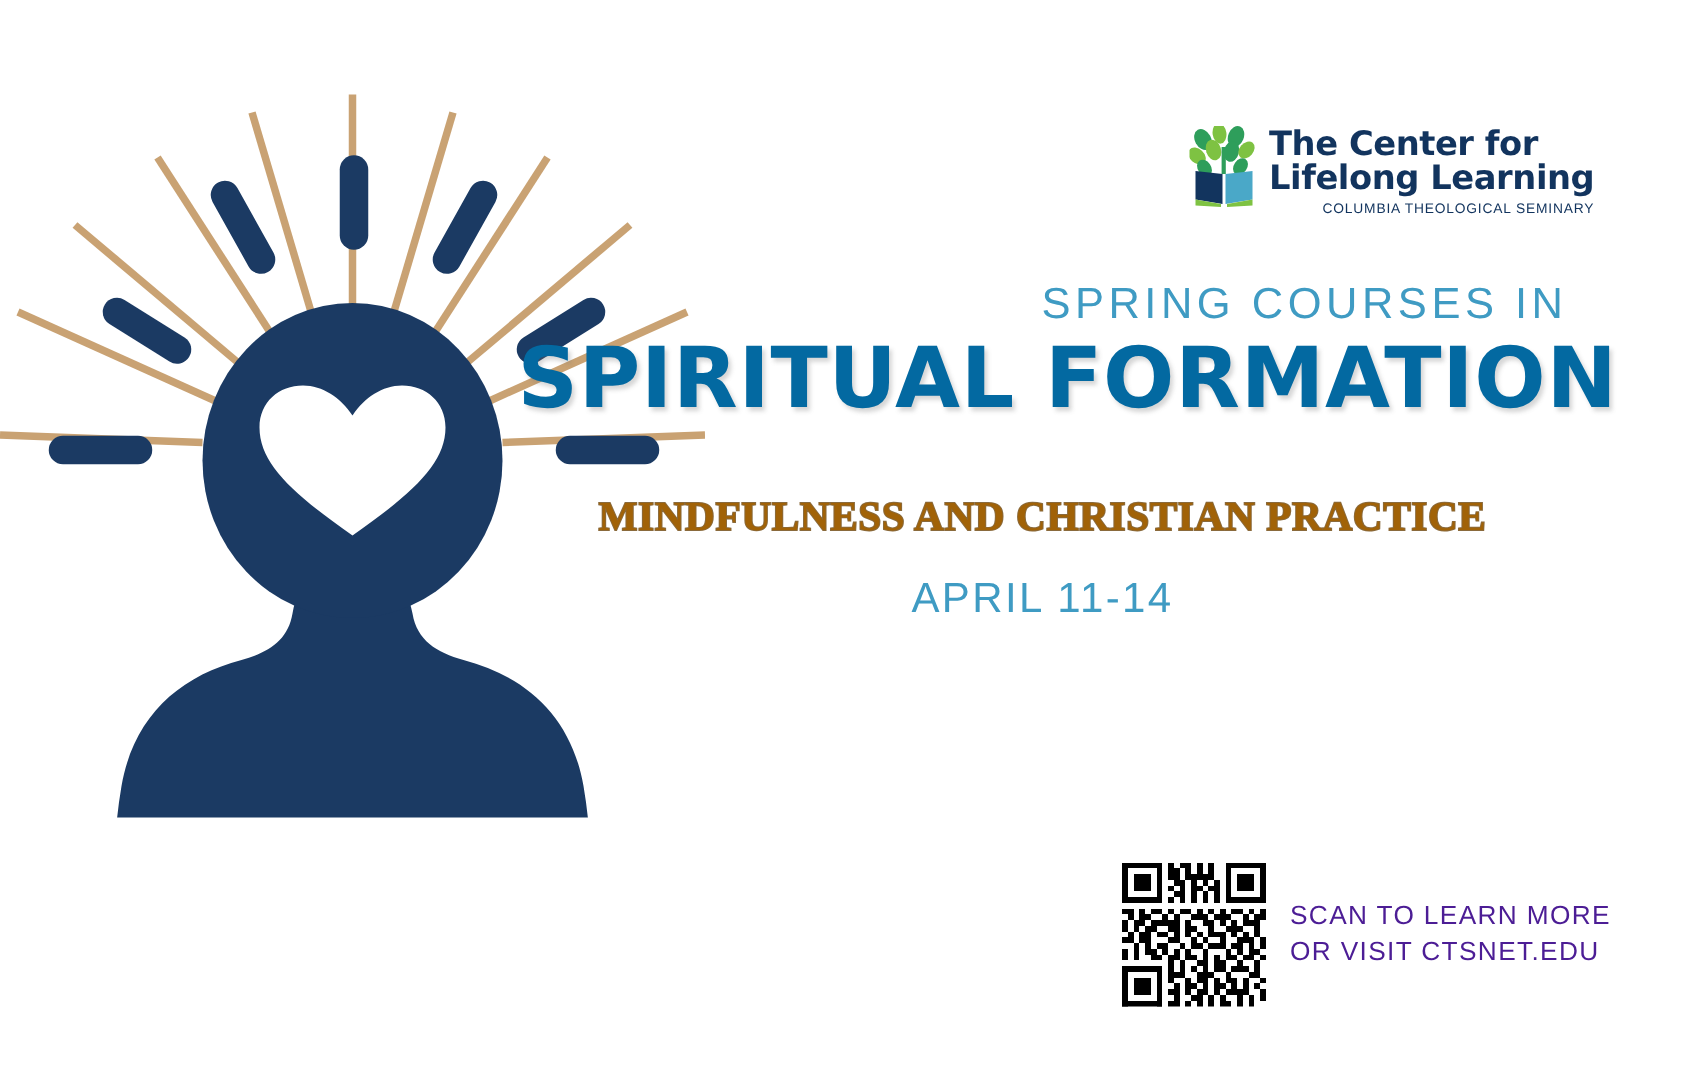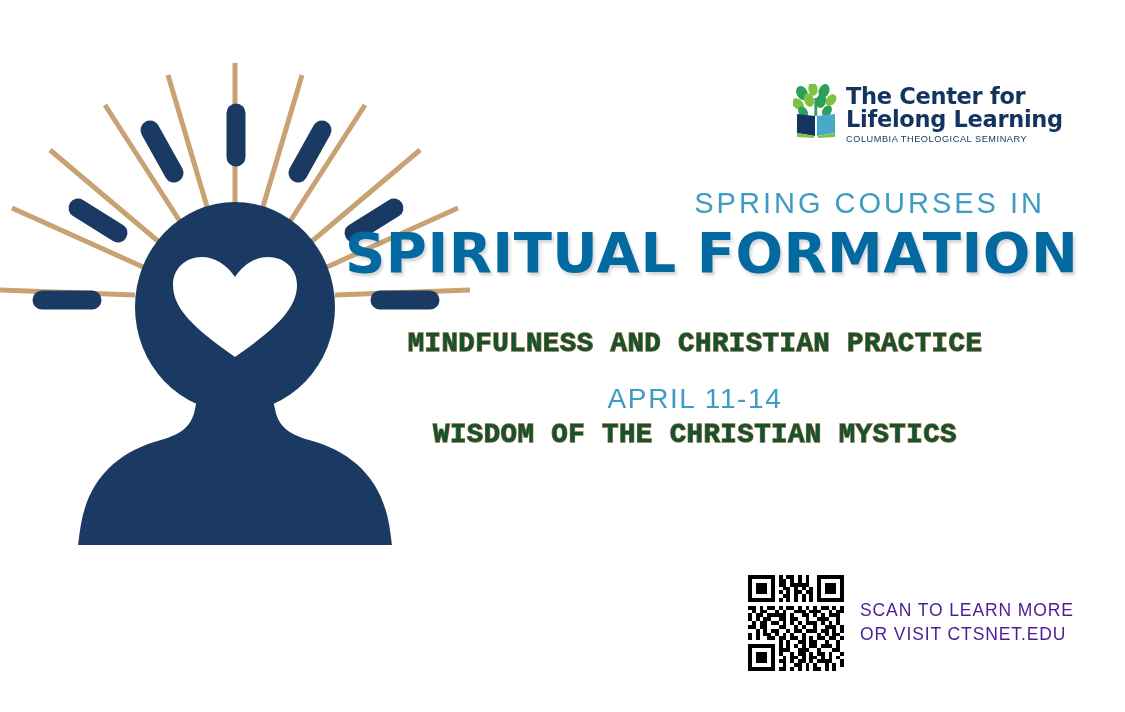--- a/index.html
+++ b/index.html
@@ -40,20 +40,21 @@
     letter-spacing:-0.3px;
     white-space:nowrap;
   }
   .logo-sub{
     font-family:"Liberation Sans", sans-serif;
     font-size:9.2px;
     color:#12345e;
     letter-spacing:0.55px;
     margin-top:3px;
     white-space:nowrap;
+    text-align:right;
   }
 
   
   .illus{
     position:absolute;
     left:0px; top:45px;
     width:470px; height:500px;
   }
   .illus svg{display:block;}
 
@@ -99,25 +100,25 @@
   .course-date{
     font-family:"Liberation Sans", sans-serif;
     font-size:28px;
     letter-spacing:1.6px;
     color:#3f9bc3;
     line-height:1;
     margin:0 0 8px 0;
     white-space:nowrap;
   }
   .course-name{
-    font-family:Liberation Mono, monospace;
+    font-family:Liberation Serif, serif;
     font-weight:bold;
     font-size:27.5px;
     letter-spacing:0.4px;
-    color:#14532d;
+    color:#a16207;
     line-height:1.05;
     margin:0;
     white-space:nowrap;
     -webkit-text-stroke:1.3px #8a6a3c;
     paint-order:stroke fill;
   }
 
   
   .qr-block{
     position:absolute;
@@ -234,21 +235,20 @@
     <p class="kicker">SPRING COURSES IN</p>
     <h1 class="title">SPIRITUAL FORMATION</h1>
   </div>
 
   <div class="courses">
     <div class="course">
       <p class="course-name">MINDFULNESS AND CHRISTIAN PRACTICE</p>
     </div>
     <div class="course">
       <p class="course-date">APRIL 11-14</p>
-      <p class="course-name">WISDOM OF THE CHRISTIAN MYSTICS</p>
     </div>
   </div>
 
   <div class="qr-block">
     <div class="qr">
       <svg width="96" height="96" viewBox="0 0 25 25" shape-rendering="crispEdges" xmlns="http://www.w3.org/2000/svg">
         <rect width="25" height="25" fill="#ffffff"></rect>
         <g fill="#000000">
 
           <rect x="0" y="0" width="7" height="1"></rect>

